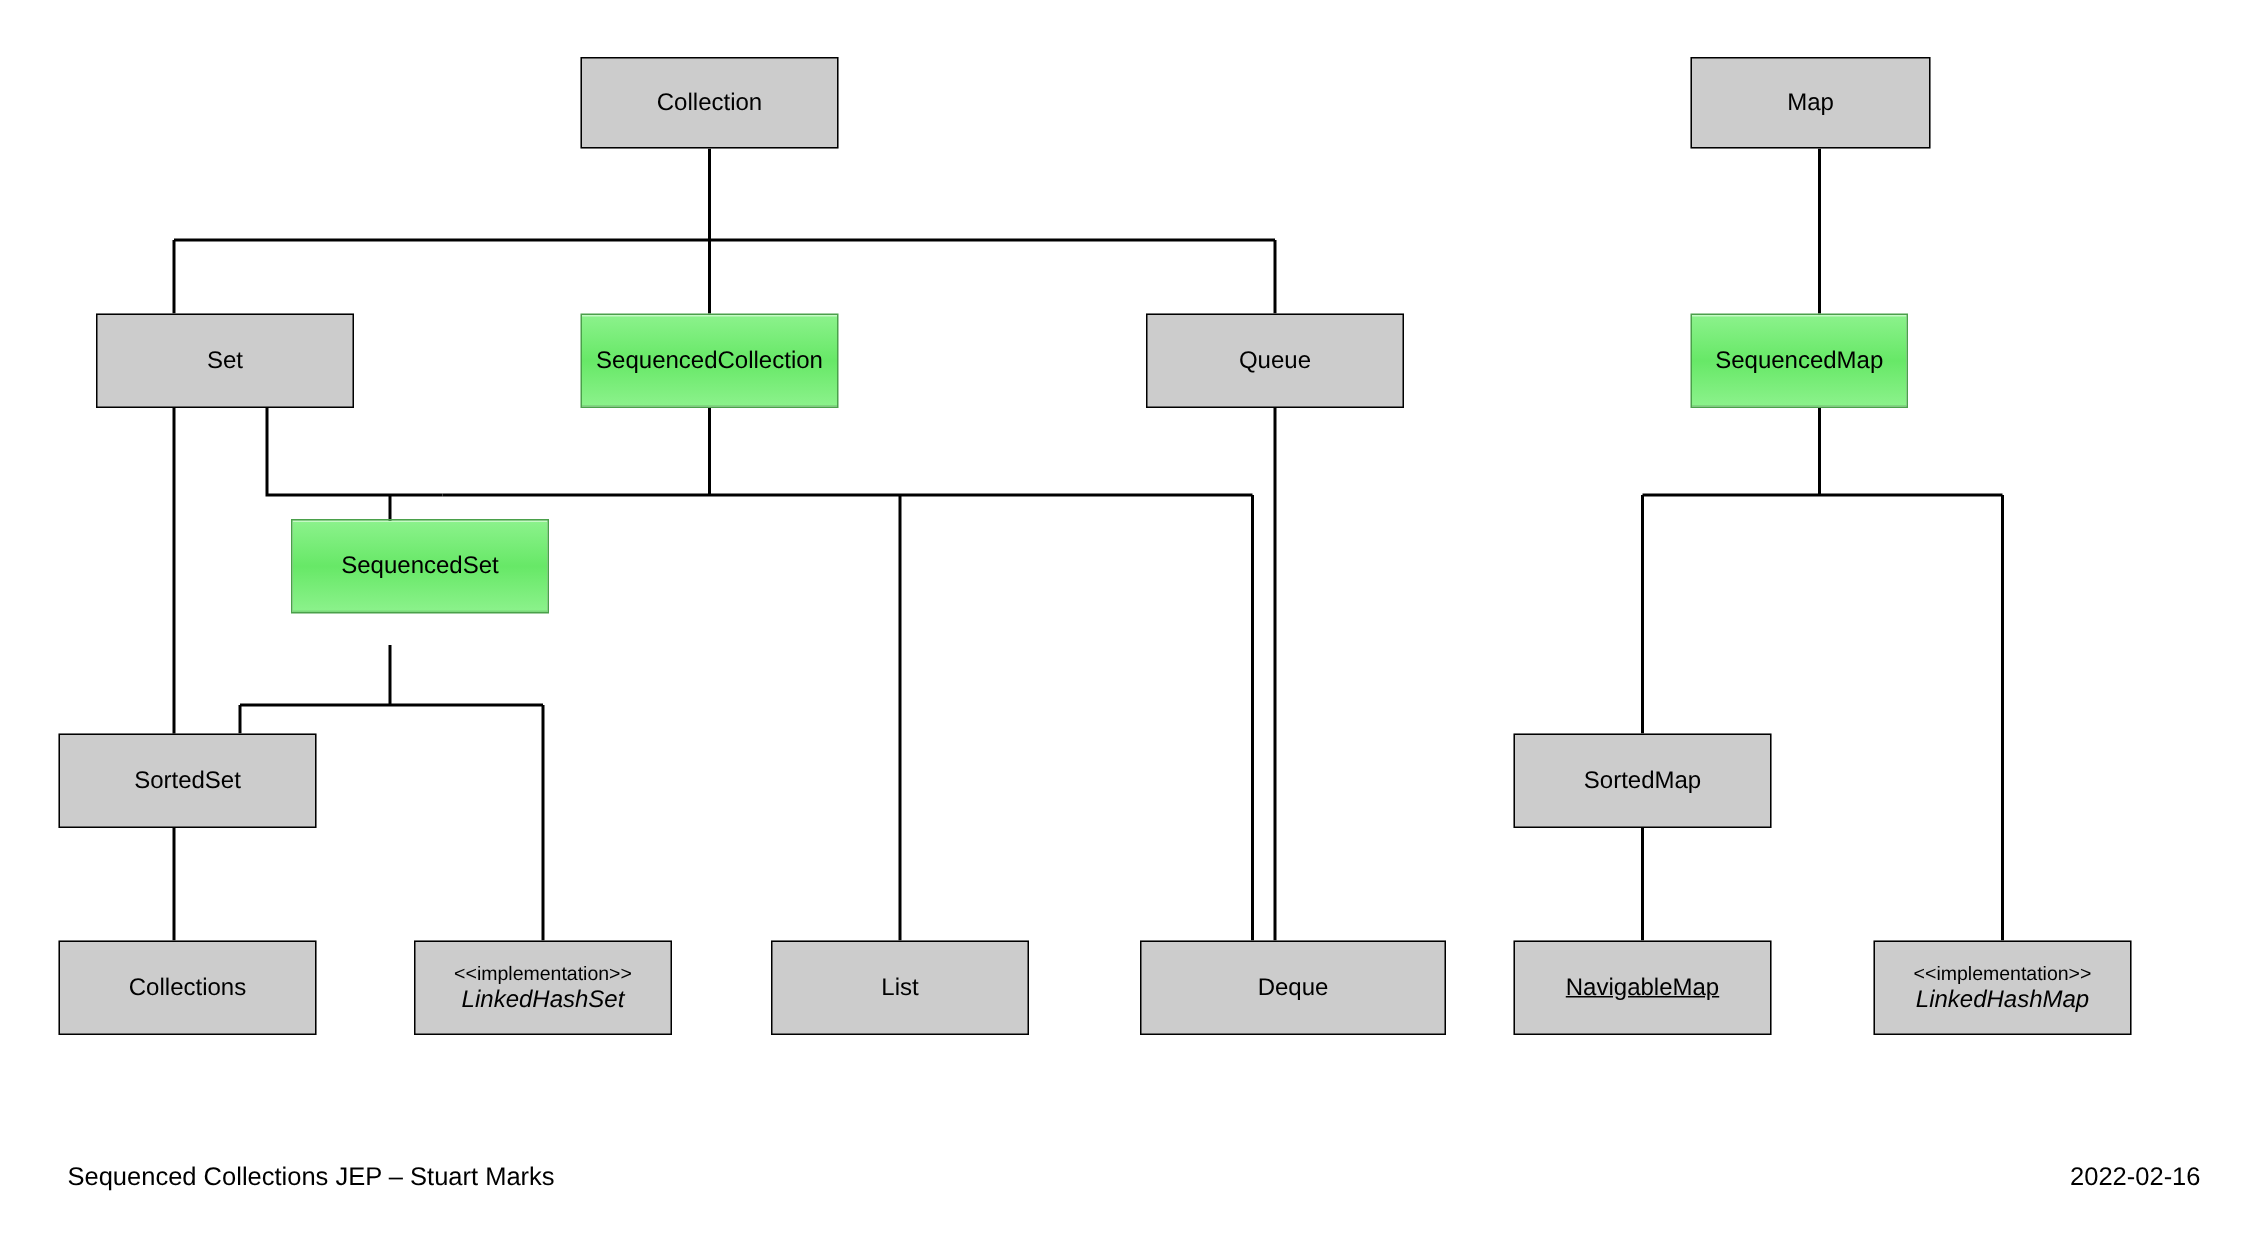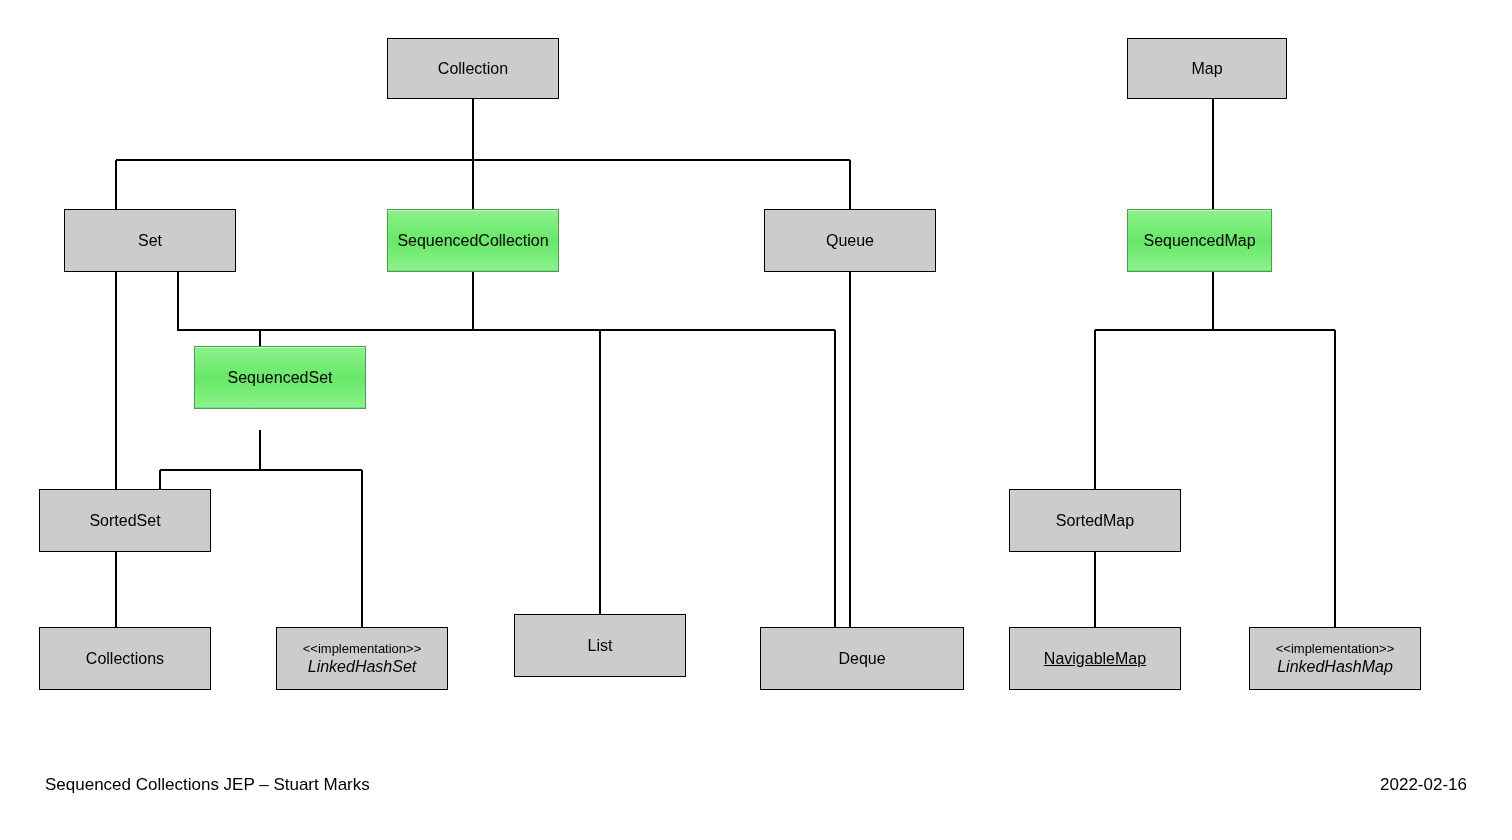--- a/index.html
+++ b/index.html
@@ -131,21 +131,21 @@
 
 <div class="node grey" style="left:39px; top:627px; width:172px; height:63px;">
     <span>Collections</span>
   </div>
 
 <div class="node grey" style="left:276px; top:627px; width:172px; height:63px;">
   <span class="stereotype">&lt;&lt;implementation&gt;&gt;</span>
   <span class="italic">LinkedHashSet</span>
 </div>
 
-<div class="node grey" style="left:514px; top:614px; width:172px; height:63px;">
+<div class="node grey" style="left:514px; top:627px; width:172px; height:63px;">
     <span>List</span>
   </div>
 
 <div class="node grey" style="left:760px; top:627px; width:204px; height:63px;">
     <span>Deque</span>
   </div>
 
 <div class="node grey" style="left:1009px; top:627px; width:172px; height:63px;text-decoration:underline;">
     <span>NavigableMap</span>
   </div>

